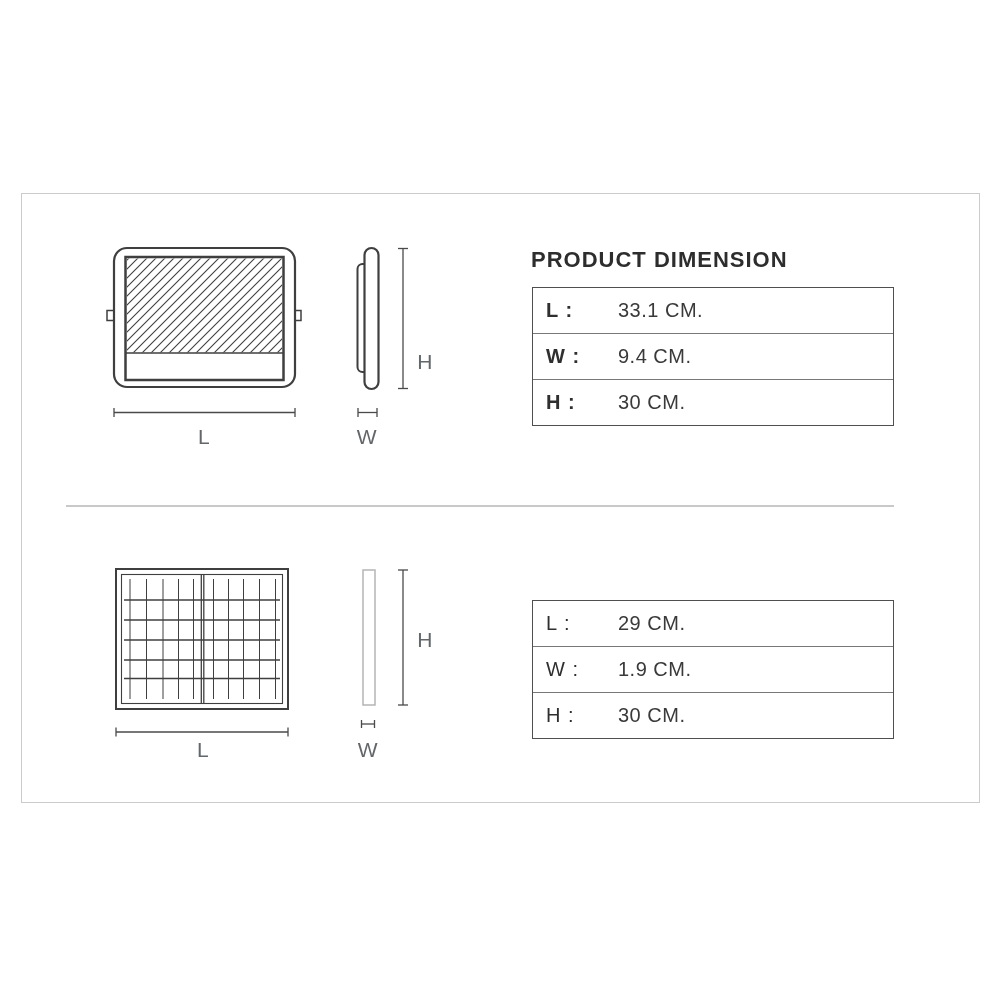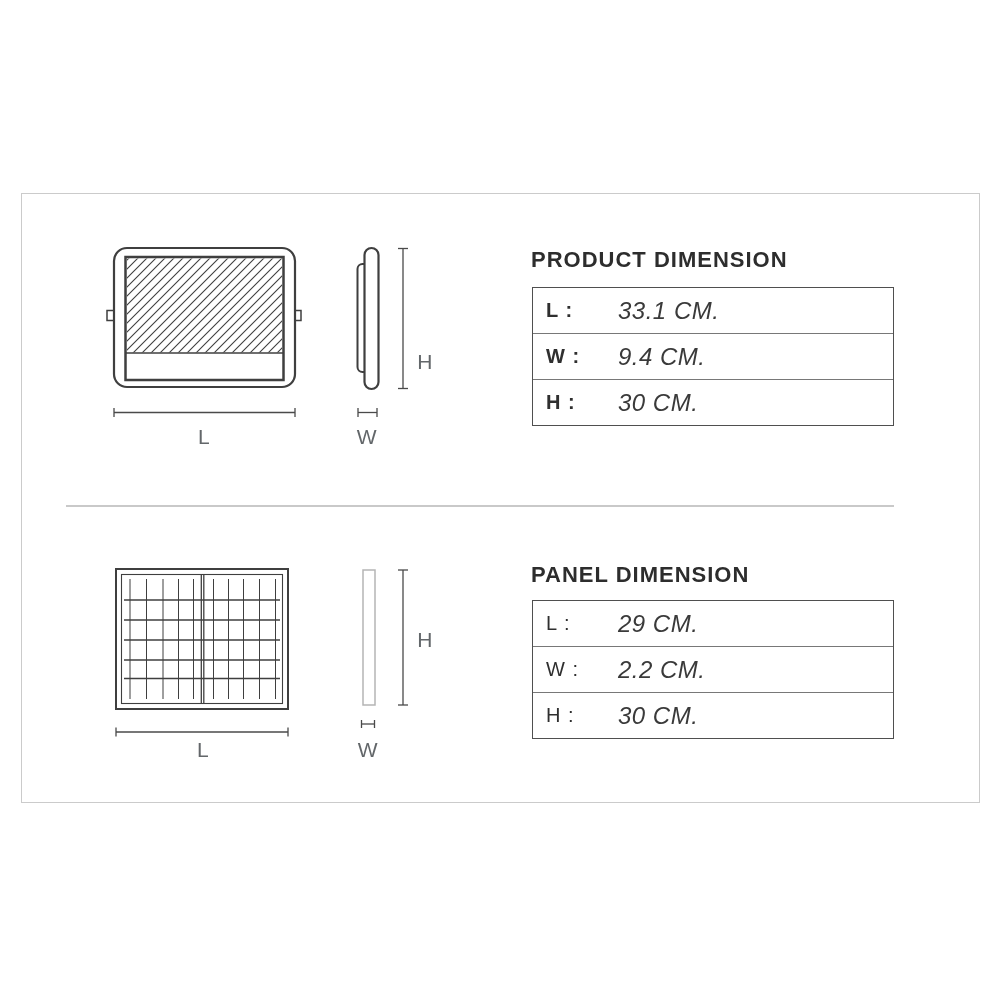--- a/index.html
+++ b/index.html
@@ -32,21 +32,21 @@
   .dim-table{
     position:absolute;left:532px;width:362px;background:#fff;
     border:1px solid var(--table-border,#4f4f4f);box-sizing:border-box;
   }
   .t-row{height:45px;display:flex;align-items:center;}
   .t-row + .t-row{border-top:1px solid var(--table-sep,#787878);}
   .t-label{
     margin-left:13px;width:72px;font-size:20px;letter-spacing:1px;
     color:var(--table-ink,#2f2f2f);
   }
-  .t-value{font-size:24px;letter-spacing:0.5px;color:var(--table-value-ink,#3a3a3a);font-style:italic;}
+  .t-value{font-size:20px;letter-spacing:0.5px;color:var(--table-value-ink,#3a3a3a);}
   .product-table .t-label{font-weight:700;}
   .panel-table .t-label{font-weight:400;}
 </style>
 </head>
 <body>
 
 <div class="canvas">
   <div class="frame"></div>
 
   <svg class="drawings" viewBox="0 0 1000 1000" xmlns="http://www.w3.org/2000/svg">
@@ -149,29 +149,28 @@
       <span class="t-value">9.4 CM.</span>
     </div>
     <div class="t-row">
       <span class="t-label">H :</span>
       <span class="t-value">30 CM.</span>
     </div>
   </div>
 
   <div class="divider"></div>
 
-  <h2 class="section-title" style="top:563px;">PANEL DIMENSION</h2>
 
   <div class="dim-table panel-table" style="top:600px;">
     <div class="t-row">
       <span class="t-label">L :</span>
       <span class="t-value">29 CM.</span>
     </div>
     <div class="t-row">
       <span class="t-label">W :</span>
-      <span class="t-value">2.2 CM.</span>
+      <span class="t-value">1.9 CM.</span>
     </div>
     <div class="t-row">
       <span class="t-label">H :</span>
       <span class="t-value">30 CM.</span>
     </div>
   </div>
 </div>
 
 </body></html>

